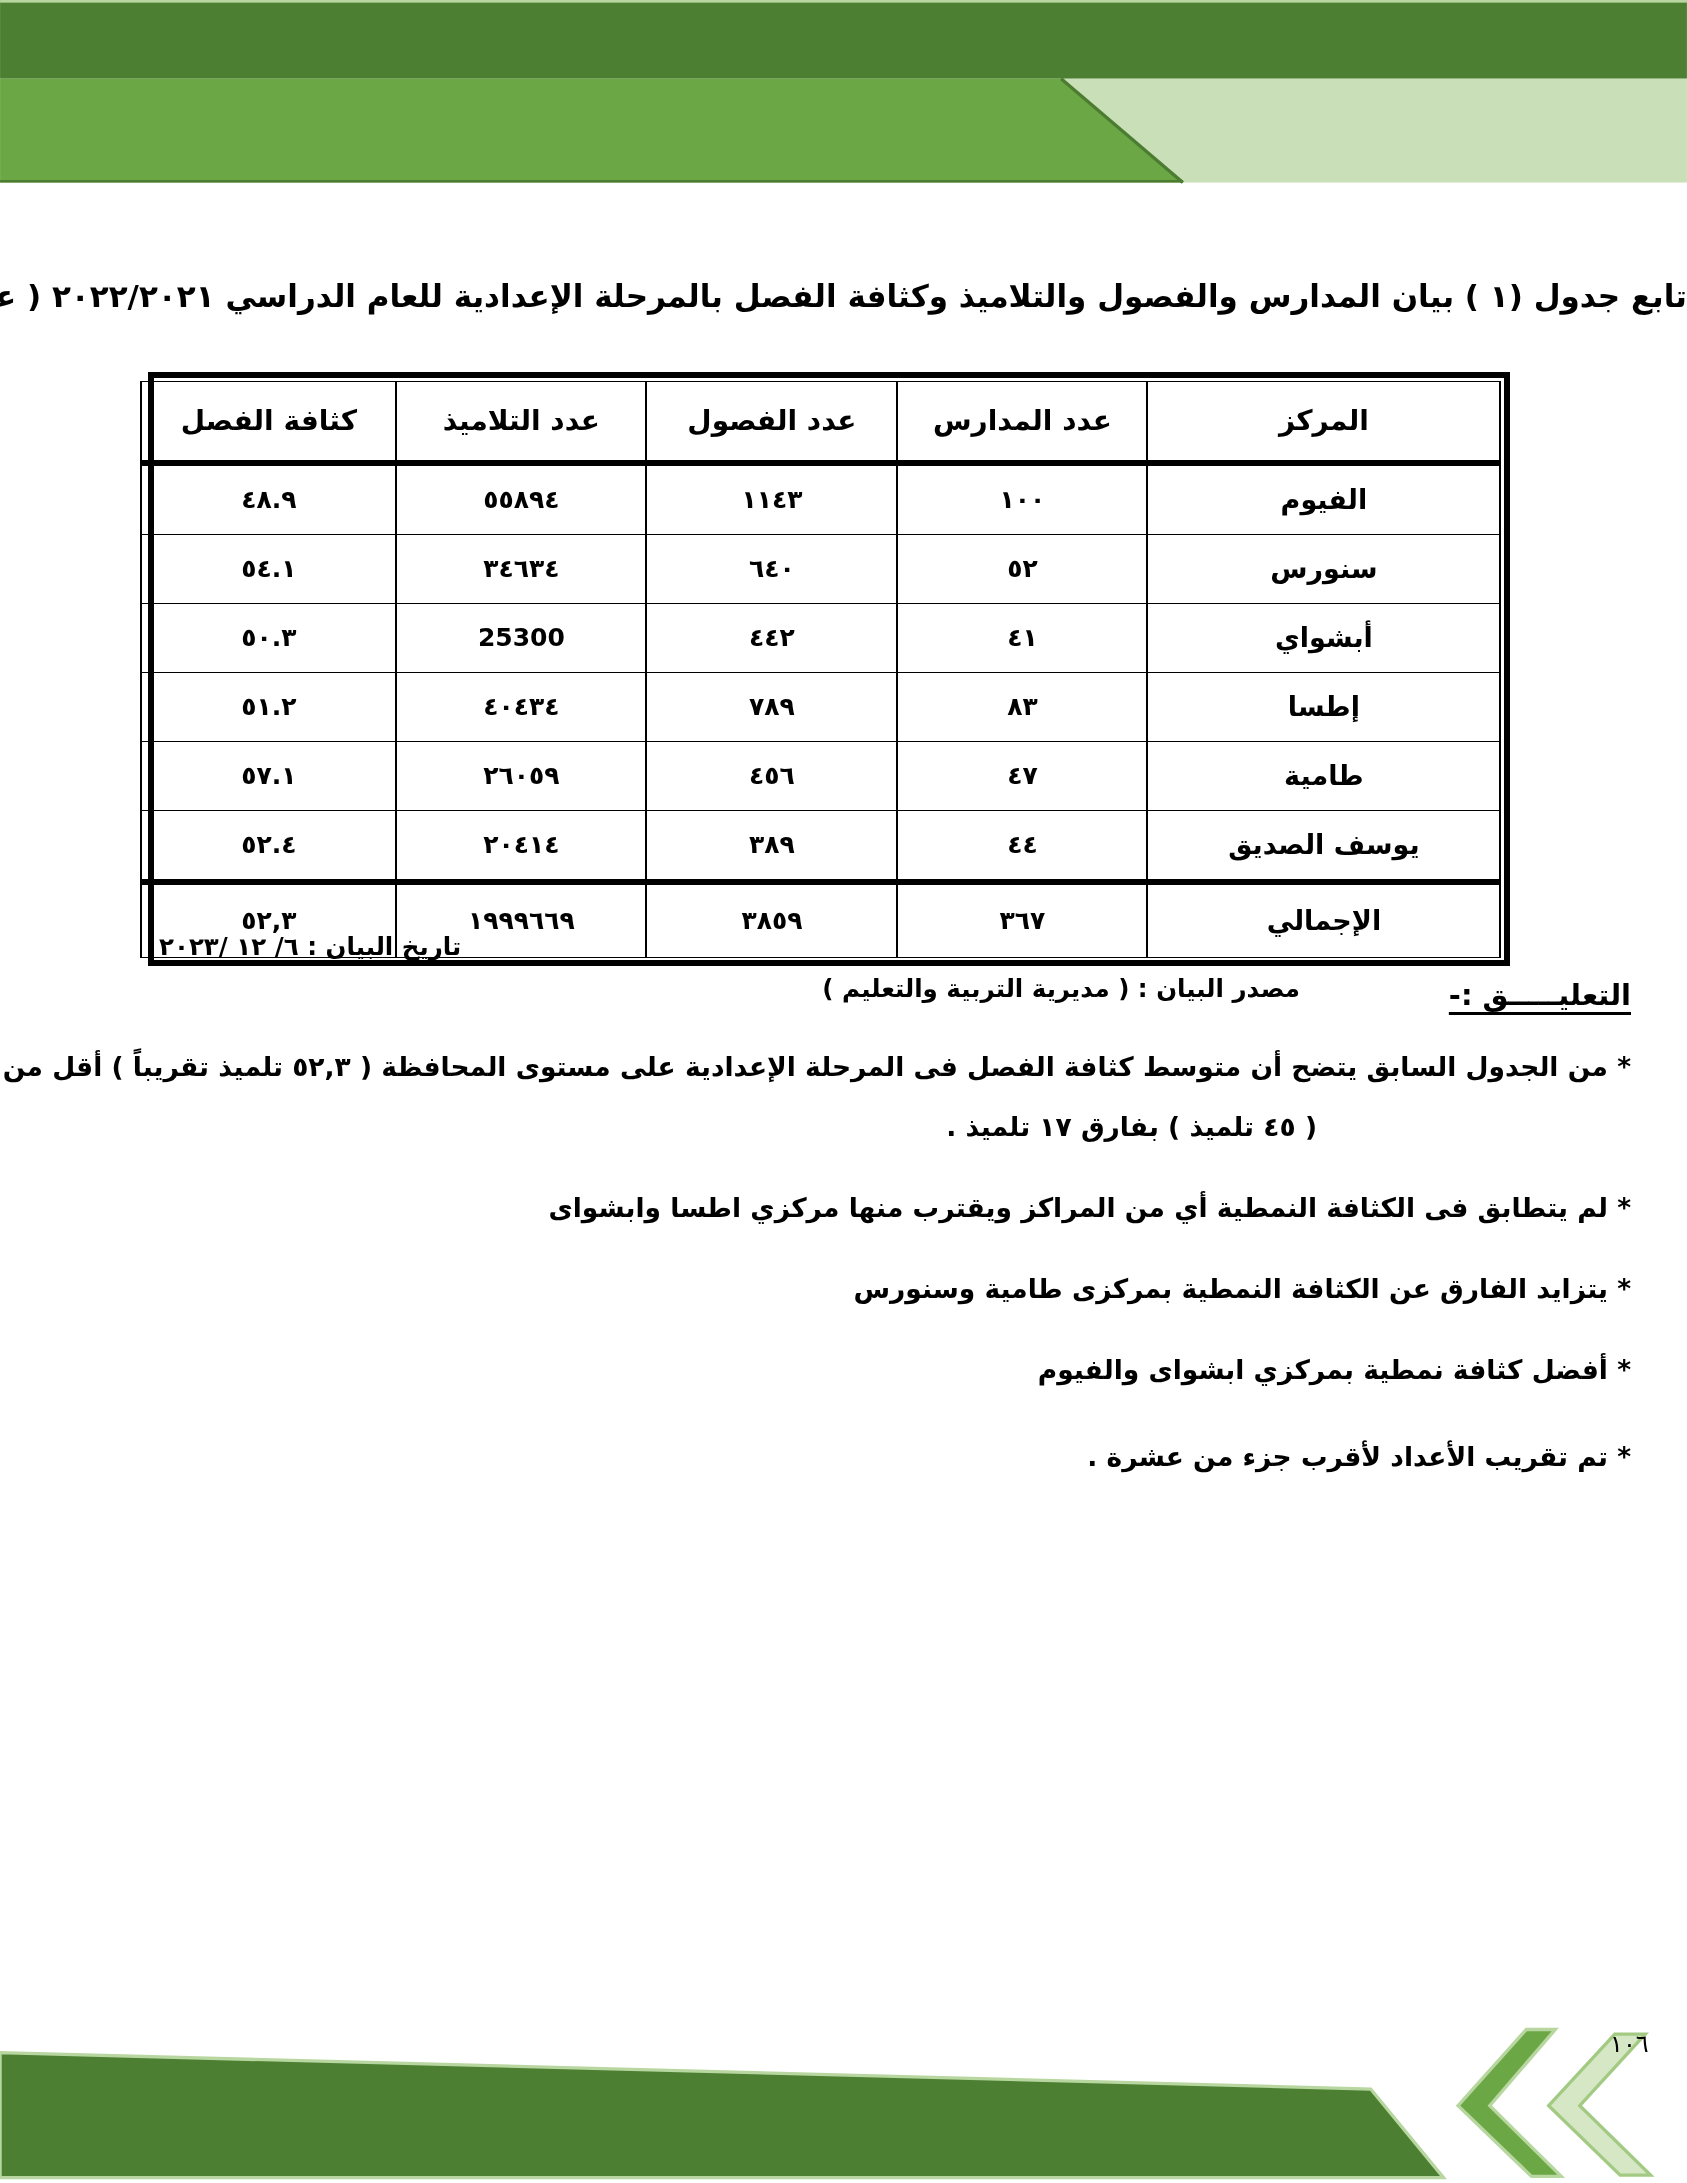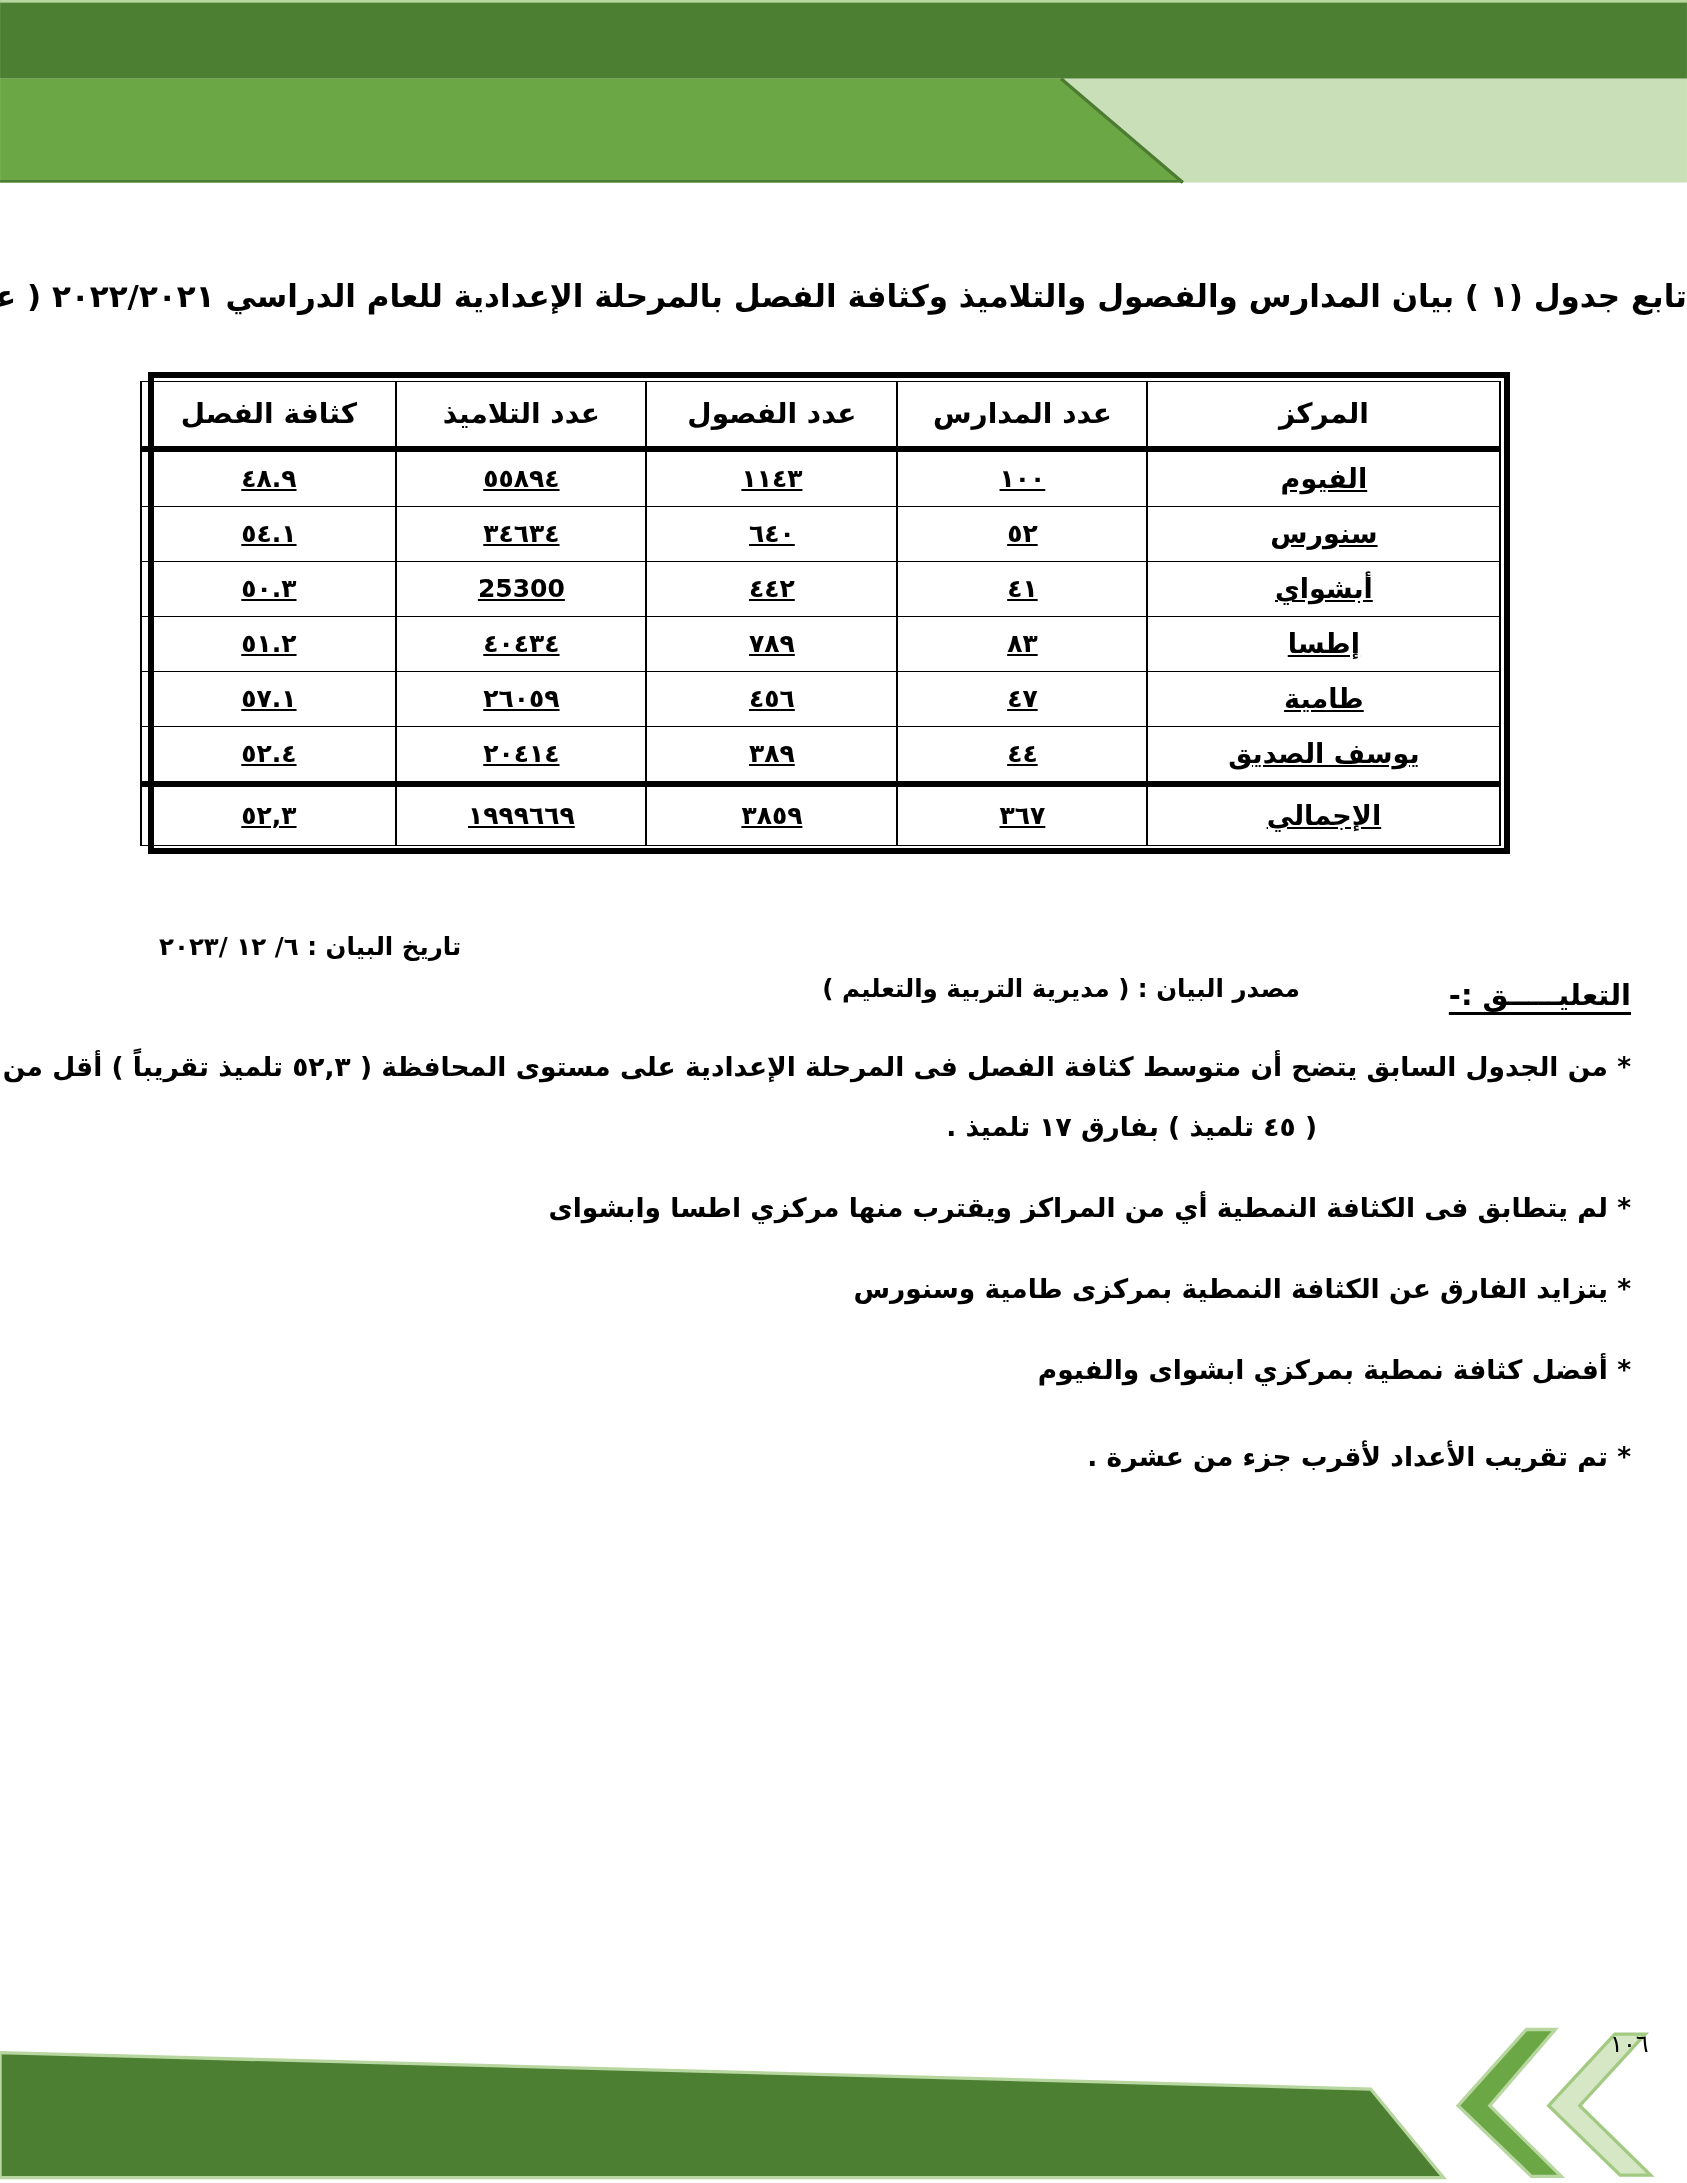--- a/index.html
+++ b/index.html
@@ -23,27 +23,27 @@
     background:#fff;
   }
   table.data{
     width:100%;border-collapse:collapse;table-layout:fixed;
     border:1.3px solid #000;
   }
   table.data th, table.data td{
     border-left:2px solid #000;border-right:2px solid #000;
     border-top:1.3px solid #000;border-bottom:1.3px solid #000;
     text-align:center;vertical-align:middle;
-    color:#000;padding:0;
+    color:#000;padding:7px;
   }
   table.data thead th{
     height:64px;font-size:28px;font-weight:bold;
     border-bottom:6px solid #000;
   }
-  table.data tbody td{height:54px;font-size:25px;font-weight:bold;text-decoration:underline;}
+  table.data tbody td{height:54px;font-size:25px;font-weight:bold;}
   table.data tbody td.center-name{font-size:27px;}
   table.data tr.total-row td{
     border-top:6px solid #000;height:58px;
   }
 
   .source-line{position:absolute;top:932px;left:0;width:1687px;height:40px;font-weight:bold;font-size:24.5px;color:#000;}
   .source-line .src{position:absolute;right:387px;top:2px;white-space:nowrap;margin-top:40px;}
   .source-line .dt{position:absolute;left:159px;top:0;white-space:nowrap;}
 
   .comments-heading{

